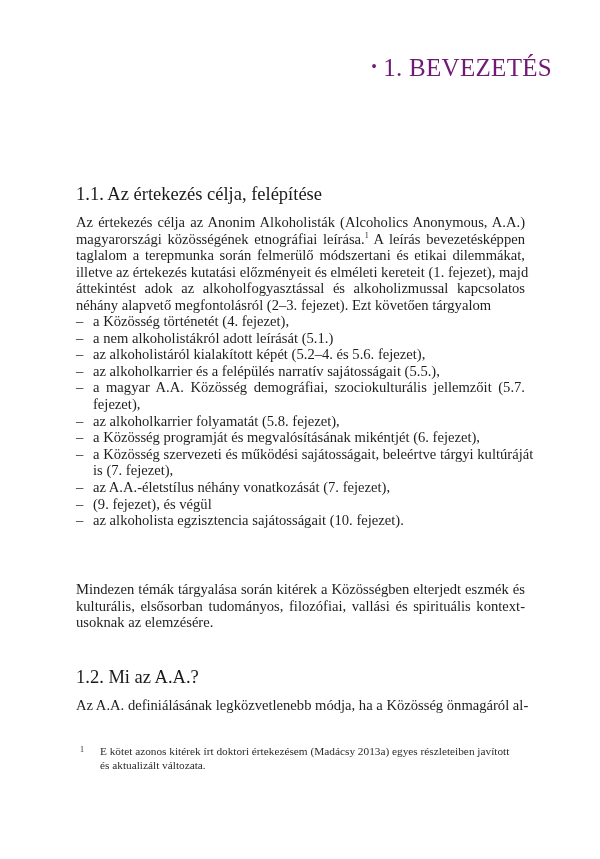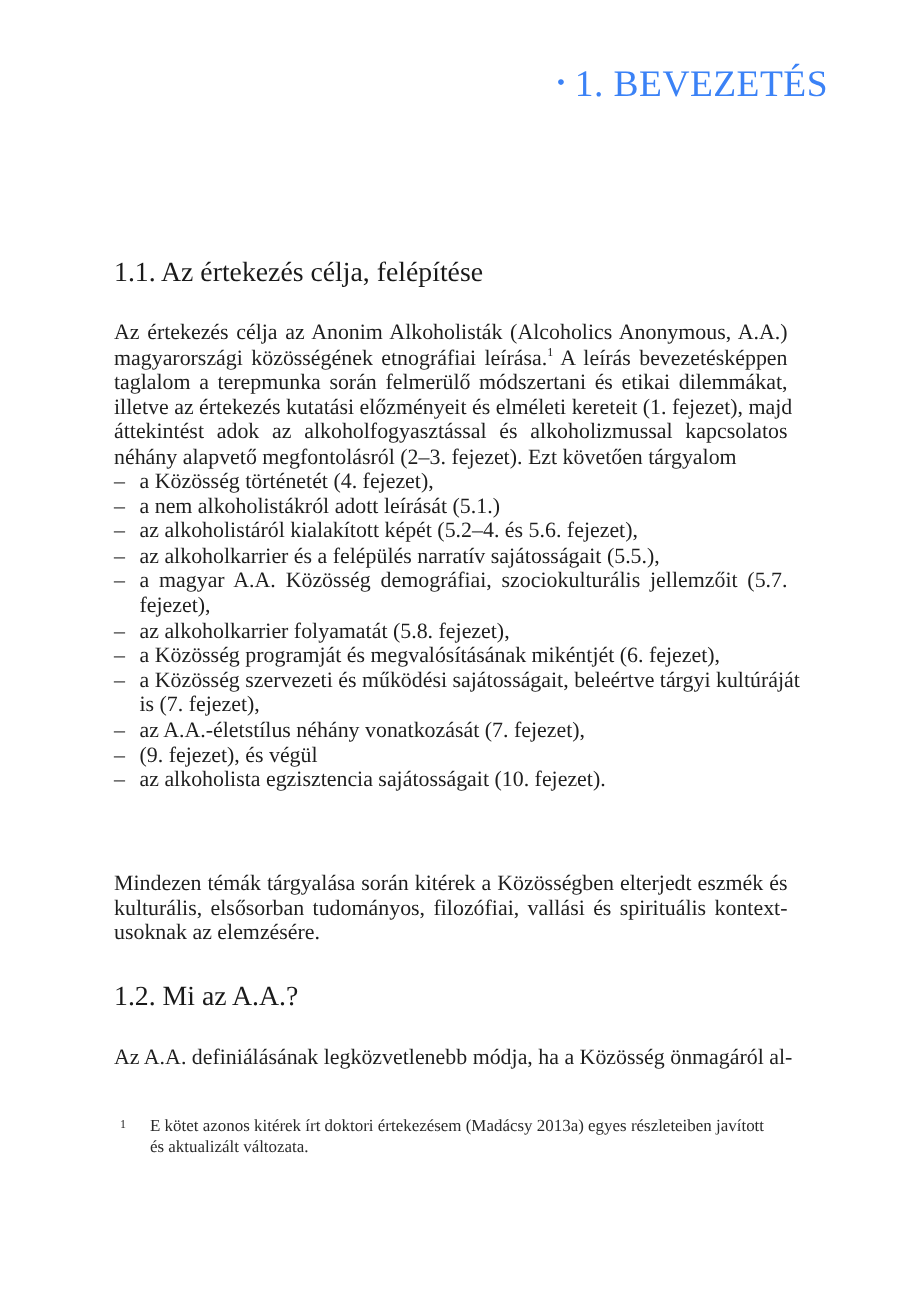--- a/index.html
+++ b/index.html
@@ -1,20 +1,20 @@
 <!DOCTYPE html>
 <html><head>
 <meta charset="utf-8">
 <style>
   html, body { margin: 0; padding: 0; background: #ffffff; }
   body { width: 600px; height: 859px; position: relative; overflow: hidden;
          font-family: "Liberation Serif", "DejaVu Serif", serif; color: #1e1e1e; }
-  .chapter-title { position: absolute; top: 43px; right: 48px; font-size: 25px; letter-spacing: 0.3px; color: #3b82f6; }
+  .chapter-title { position: absolute; top: 54px; right: 48px; font-size: 25px; letter-spacing: 0.3px; color: #701a75; }
   .chapter-title .bullet { font-size: 16px; vertical-align: 4px; margin-right: 6px; }
-  .h2 { position: absolute; left: 76px; font-size: 18.5px; color: #1a1a1a; }
+  .h2 { position: absolute; left: 76px; font-size: 18.5px; color: #1a1a1a; margin-top: 12px; }
   .para { position: absolute; left: 76px; width: 449px; font-size: 14.6px; line-height: 16.6px; text-align: justify; }
   .para .line { display: block; text-align: justify; text-align-last: justify; white-space: nowrap; }
   .para .line.last { text-align-last: left; }
   .list { position: absolute; left: 76px; width: 449px; font-size: 14.6px; line-height: 16.6px; margin: 0; padding: 0; list-style: none; }
   .list li { position: relative; padding-left: 17px; }
   .list li .dash { position: absolute; left: 0; top: 0; }
   .list li .txt { display: block; }
   .list li .txt .line { display: block; text-align: justify; text-align-last: justify; white-space: nowrap; }
   .list li .txt .line.last { text-align-last: left; }
   sup { font-size: 8px; vertical-align: 6px; line-height: 0; }

